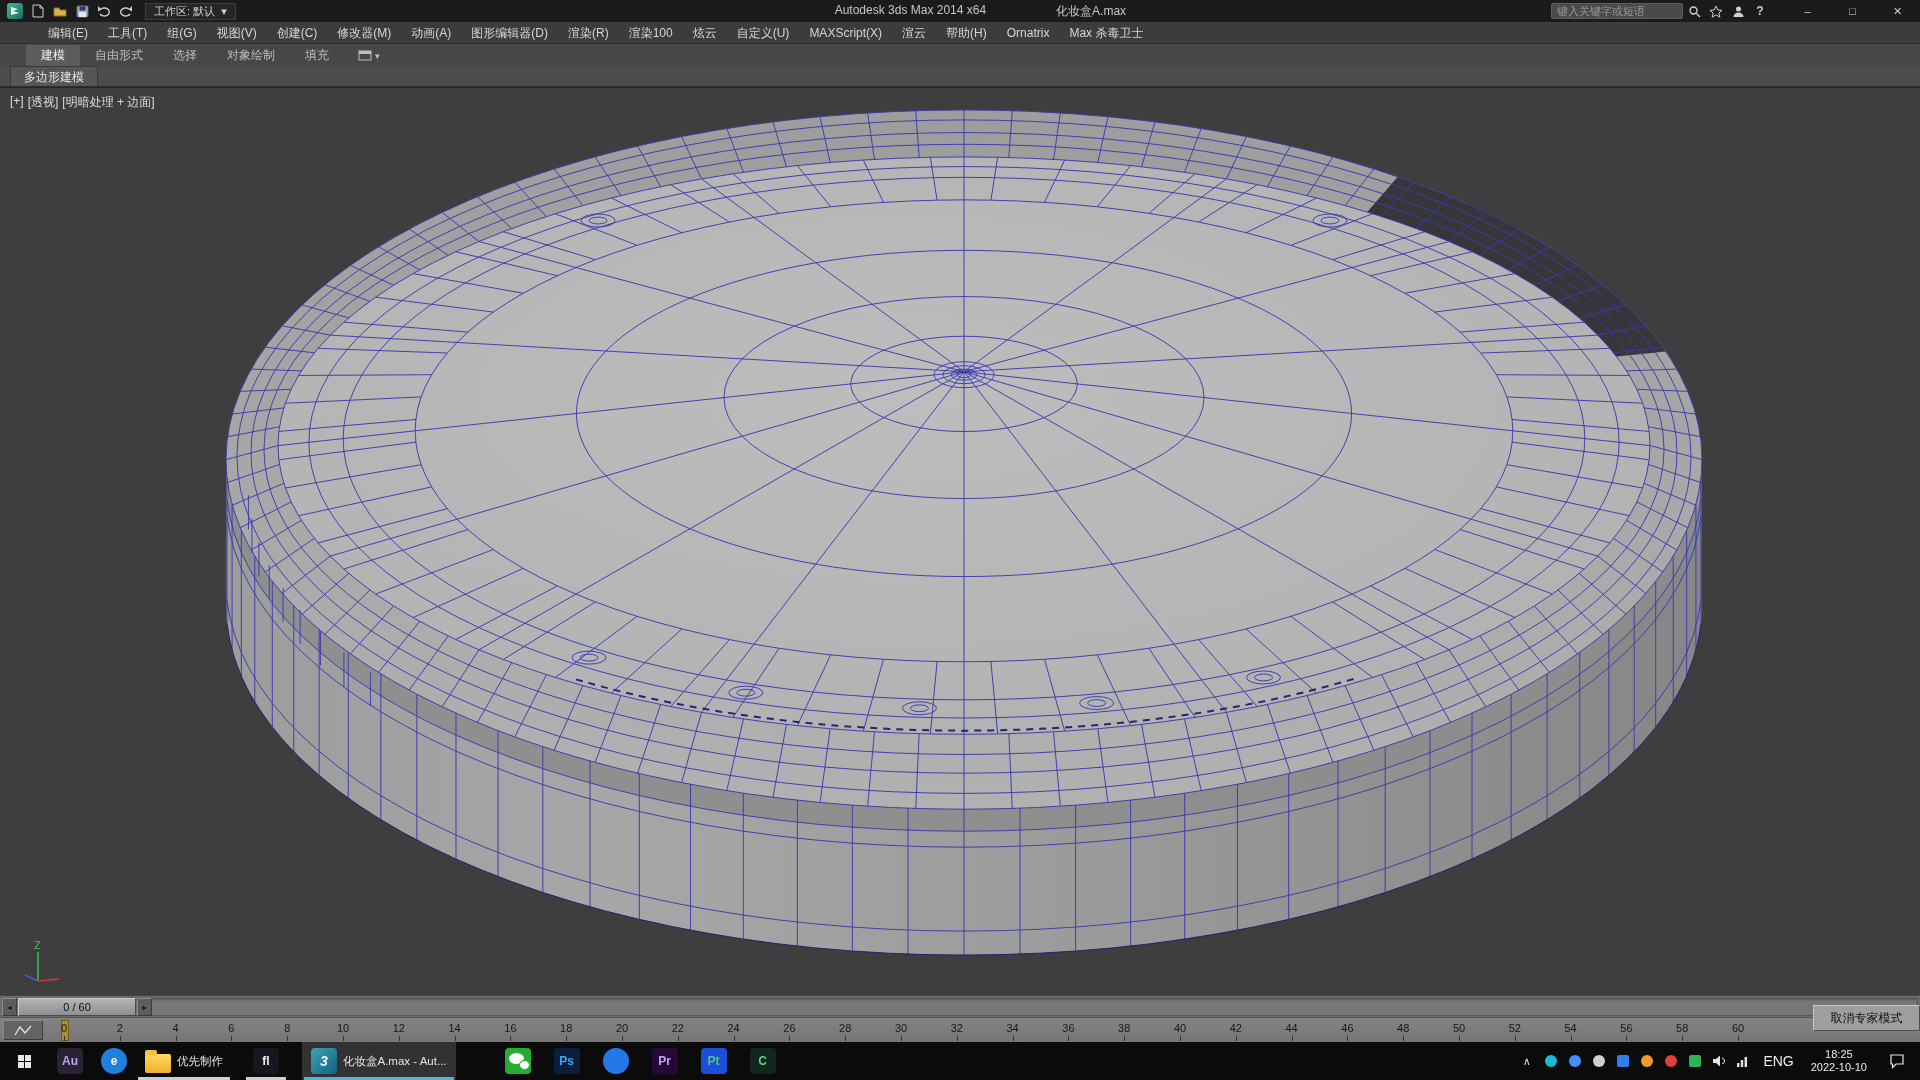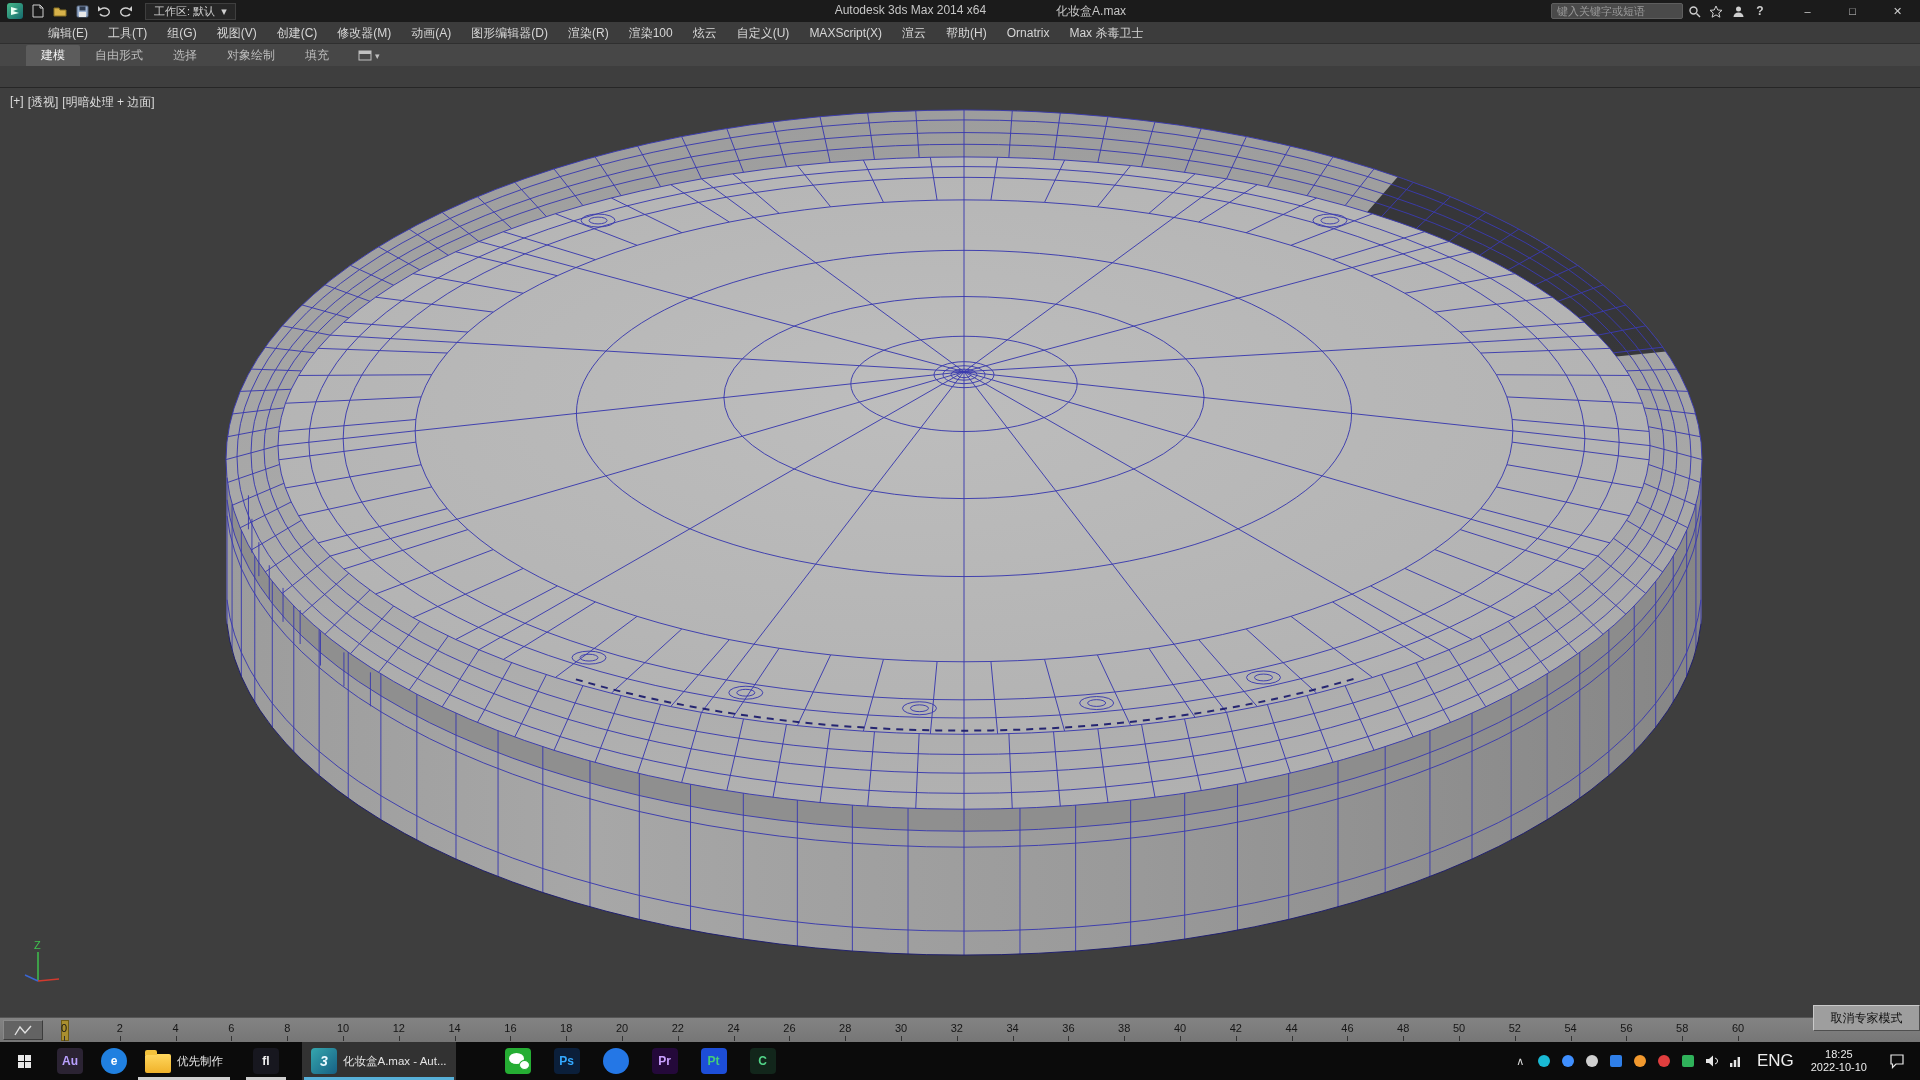--- a/index.html
+++ b/index.html
@@ -80,21 +80,21 @@
   [data-name="taskbar-app-app-fl"]{margin-left:12px;}
   [data-name="taskbar-app-max-huazhuanghe"]{margin-left:14px;}
   [data-name="taskbar-app-wechat"]{margin-left:40px;}
   [data-name="taskbar-app-photoshop"],[data-name="taskbar-app-browser-blue"],
   [data-name="taskbar-app-premiere"],[data-name="taskbar-app-app-pt"],
   [data-name="taskbar-app-app-c"]{margin-left:5px;}
   .tray{margin-left:auto;display:flex;align-items:center;gap:9px;padding-right:8px;}
   .tray-ic{width:15px;height:15px;display:flex;align-items:center;justify-content:center;font-size:11px;color:#dcdcdc;flex:none;}
   .tray-dot{width:12px;height:12px;border-radius:50%;}
   .tray-sq{width:12px;height:12px;border-radius:2px;}
-  .lang{font-size:17px;color:#ececec;margin-left:4px;}
+  .lang{font-size:14px;color:#ececec;margin-left:4px;}
   .clock{font-size:11px;line-height:13px;color:#ececec;text-align:center;margin-left:8px;}
   .action-center{width:30px;height:38px;display:flex;align-items:center;justify-content:center;margin-left:6px;}
 </style>
 </head>
 <body>
 
 <div id="root" data-name="page-root">
 
   <header class="titlebar" data-name="title-bar">
     <div class="tb-left">
@@ -217,20 +217,23 @@
       <span class="rtab" data-name="ribbon-tab-4">填充</span>
       <div class="ribbon-ovf" data-name="ribbon-display-toggle">
       <svg width="14" height="11" viewBox="0 0 14 11" data-name="ribbon-window-icon">
         <rect x="1" y="1" width="12" height="9" fill="none" stroke="#c0c0c0"></rect>
           <rect x="1" y="1" width="12" height="3" fill="#c0c0c0"></rect>
       </svg>
       <span data-name="caret-down-icon">▾</span>
     </div>
   </div>
 
+  <div class="panelrow" data-name="ribbon-panel-row">
+    <div class="chip" data-name="polygon-modeling-panel">多边形建模</div>
+  </div>
 
   <div class="viewport" data-name="viewport">
     <svg id="scene" viewBox="0 0 1920 908" preserveAspectRatio="none" data-name="viewport-canvas">
       <defs>
         <linearGradient id="gWall" x1="0" y1="0" x2="1" y2="0">
           <stop offset="0" stop-color="#9c9c9c"></stop>
             <stop offset="0.25" stop-color="#a7a7a7"></stop>
           <stop offset="0.6" stop-color="#9a9a9a"></stop>
             <stop offset="1" stop-color="#868686"></stop>
         </linearGradient>
@@ -518,20 +521,30 @@
       <span data-name="viewport-shading-label">[明暗处理 + 边面]</span>
     </div>
     <svg class="axis" width="52" height="46" viewBox="0 0 52 46" data-name="world-axis-tripod">
       <text x="20" y="10" fill="#3fc14e" font-size="11" data-name="axis-z-label">Z</text>
       <line x1="24" y1="42" x2="24" y2="13" stroke="#3fc14e" stroke-width="1.5" data-name="axis-z-line"></line>
       <line x1="24" y1="42" x2="45" y2="40" stroke="#d23a2e" stroke-width="1.5" data-name="axis-x-line"></line>
       <line x1="24" y1="42" x2="11" y2="36" stroke="#3a66d2" stroke-width="1.5" data-name="axis-y-line"></line>
     </svg>
   </div>
 
+  <div class="timeslider" data-name="time-slider">
+    <div class="ts-track" data-name="time-slider-track"></div>
+    <div class="ts-arrow ts-prev" data-name="previous-frame-button">
+      <span data-name="previous-frame-icon">◄</span>
+    </div>
+    <div class="ts-frame" data-name="current-frame-button">0 / 60</div>
+    <div class="ts-arrow ts-next" data-name="next-frame-button">
+      <span data-name="next-frame-icon">►</span>
+    </div>
+  </div>
 
   <div class="trackbar" data-name="track-bar">
     <div class="mini-curve" data-name="mini-curve-editor-button">
       <svg width="20" height="14" viewBox="0 0 20 14" data-name="curve-icon">
         <polyline points="2,12 7,4 12,10 18,3" fill="none" stroke="#e0e0e0" stroke-width="1.4"></polyline>
       </svg>
     </div>
     <div class="ruler" data-name="track-bar-ruler">
       <div class="frame-marker" data-name="current-frame-marker"></div>
     <span class="tick-num" data-name="trackbar-tick-0" style="left: 18px;">0</span>

